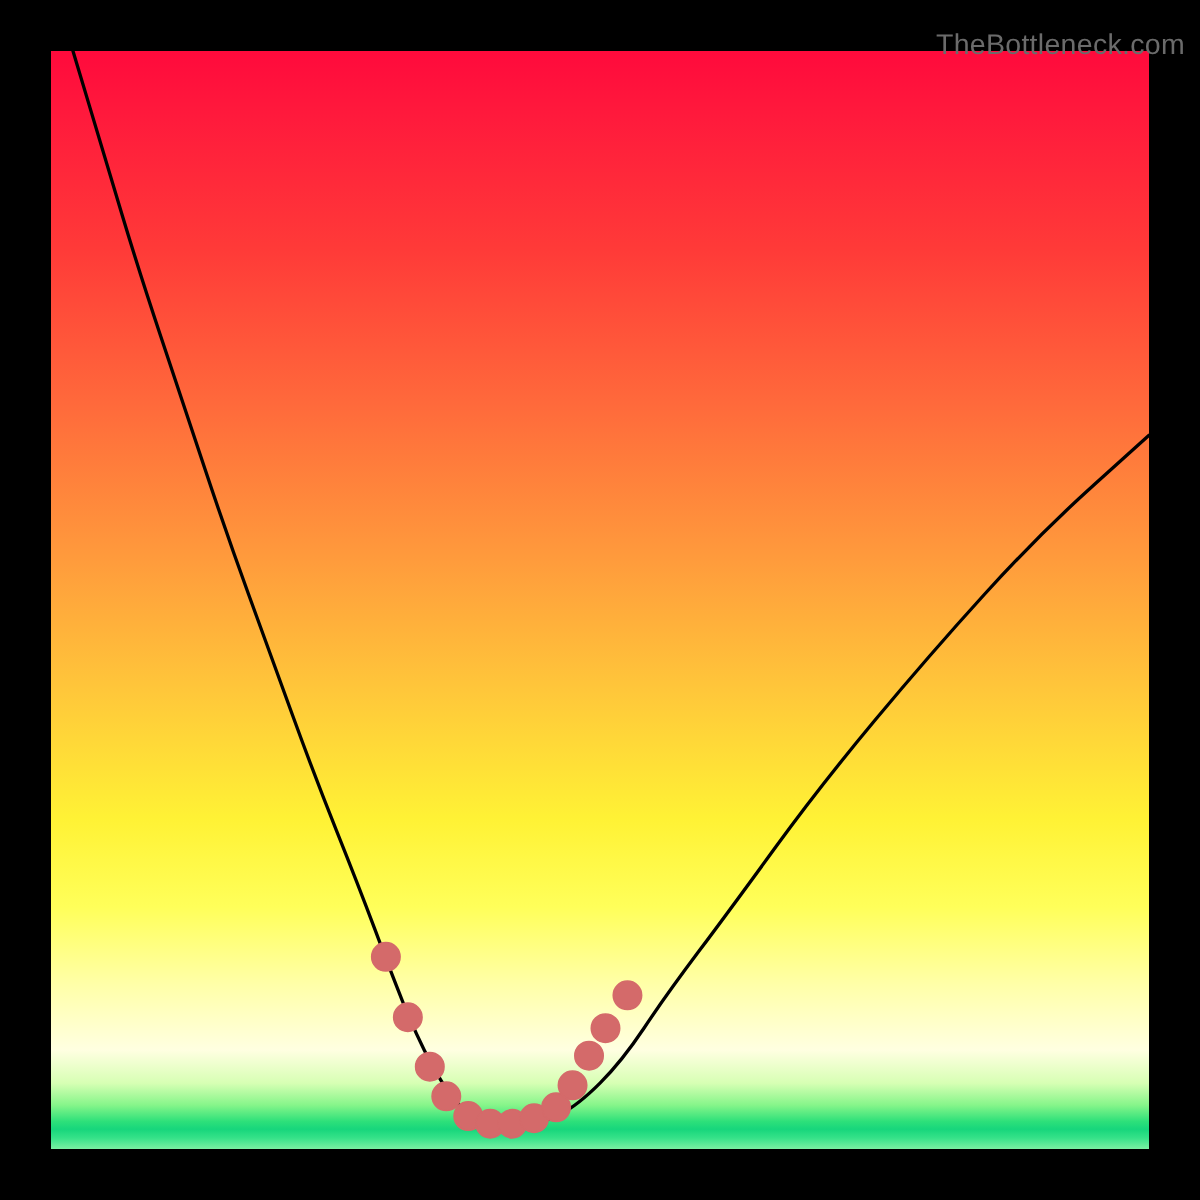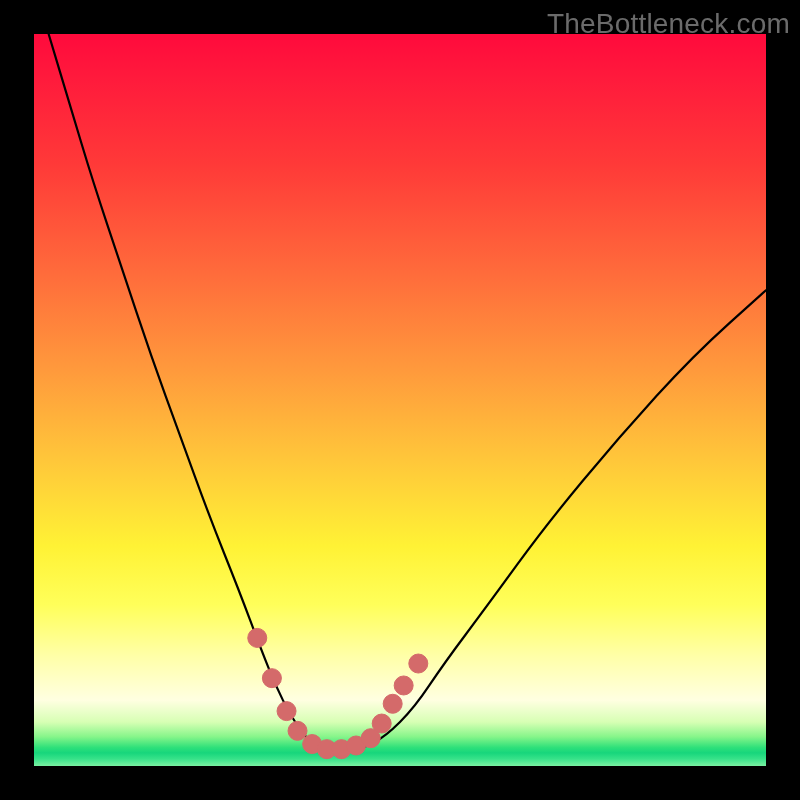--- a/index.html
+++ b/index.html
@@ -41,24 +41,24 @@
       #d7ffb4 94%,
       #86f58a 96%,
       #2de07a 97.5%,
       #17d67c 98.2%,
       #36e289 99%,
       #7af0a2 100%
     );
   }
   .watermark {
     position: absolute;
-    top: 8px;
+    top: 20px;
     right: 10px;
     color: #6b6b6b;
-    font-size: 28px;
+    font-size: 19px;
     font-weight: 500;
     letter-spacing: 0.2px;
   }
   svg.curve {
     position: absolute;
     left: 0;
     top: 0;
     width: 732px;
     height: 732px;
     overflow: visible;

